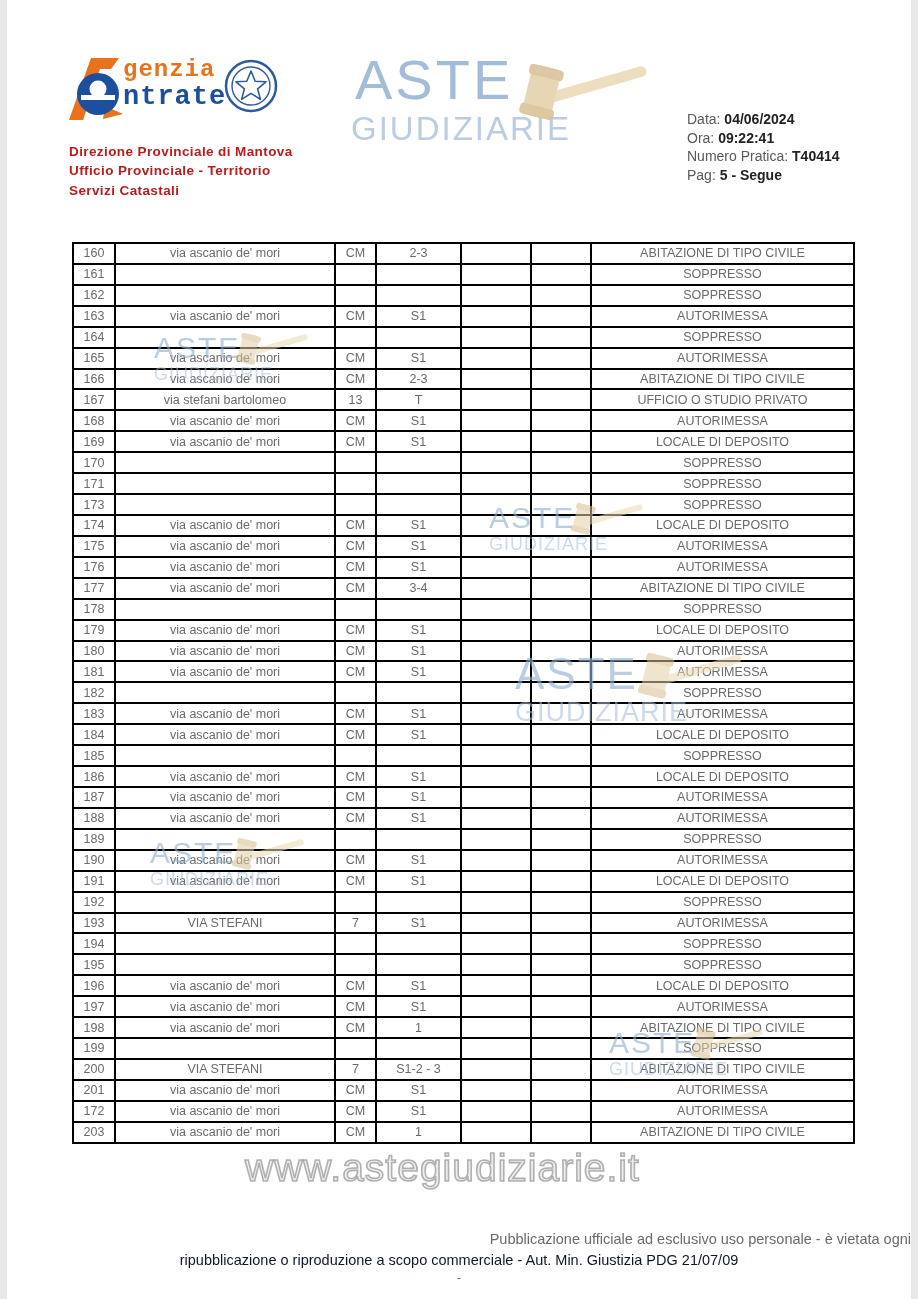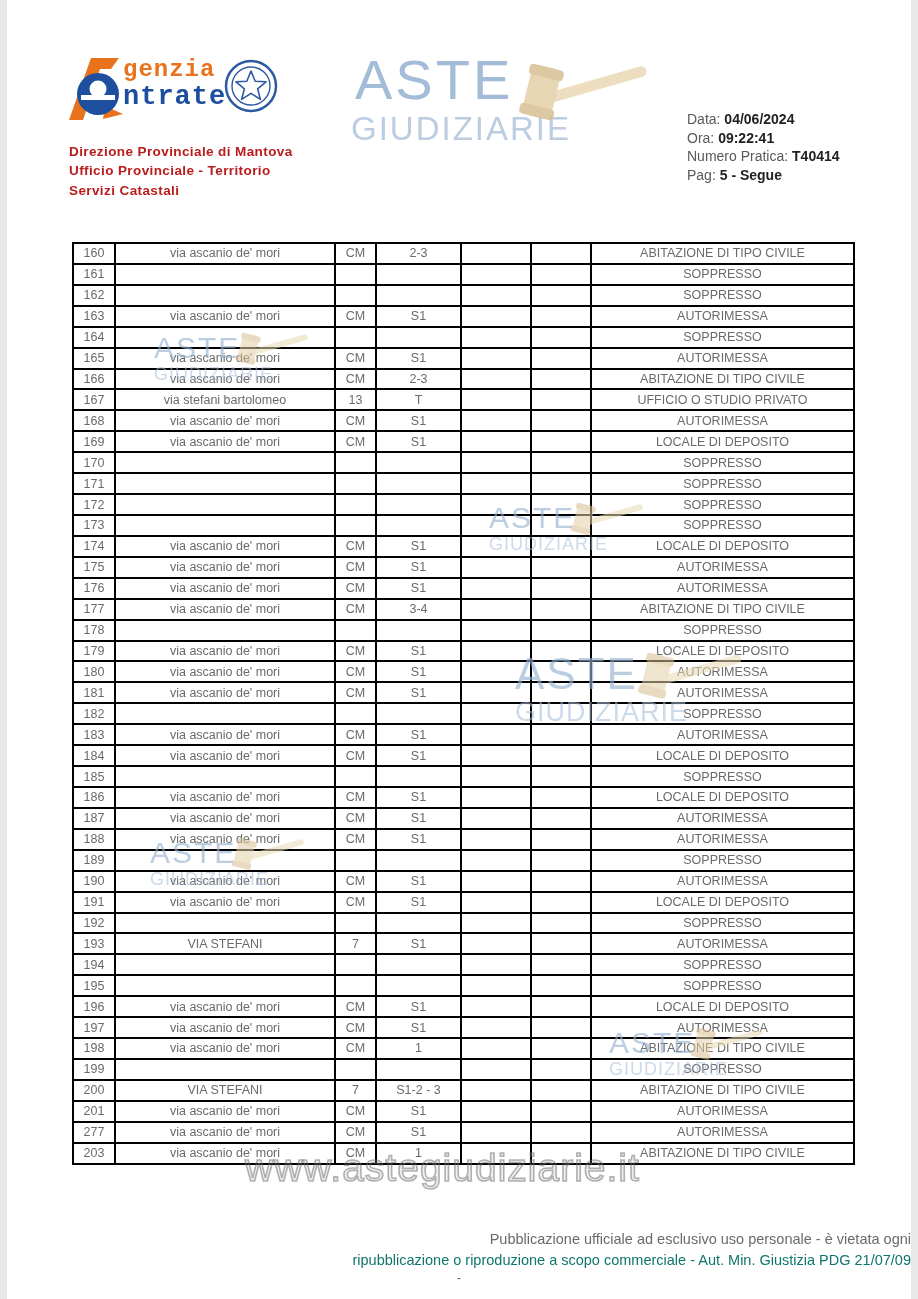--- a/index.html
+++ b/index.html
@@ -52,21 +52,21 @@
 
   .wm-www {
     position:absolute; left:238px; top:1146px; pointer-events:none;
     font-size:39px; font-weight:normal; letter-spacing:1px; white-space:nowrap;
     color:rgba(140,140,140,0.14);
     -webkit-text-stroke:1.6px rgba(105,105,105,0.5);
   }
 
   
   .footer1 { position:absolute; left:0; top:1231px; width:100%; text-align:right; font-size:14.5px; color:#6a6a6a; }
-  .footer2 { position:absolute; left:0; top:1252px; width:100%; text-align:right; font-size:14.5px; color:#0f766e; }
+  .footer2 { position:absolute; left:0; top:1252px; width:100%; text-align:center; font-size:14.5px; color:#0f172a; }
   .footer-dash { position:absolute; left:0; top:1270px; width:100%; text-align:center; font-size:13px; color:#6a6a6a; }
 </style>
 </head>
 <body>
 
 <div class="page">
 
   <div class="ae-logo">
     <svg class="ae-mark" width="58" height="66" viewBox="0 0 58 66">
       <path d="M24,2 L52,2 L44,13 L33,13 L16,64 L2,64 Z" fill="#e8731c"></path>
@@ -225,29 +225,20 @@
         <tr>
           <td>171</td>
           <td></td>
           <td></td>
           <td></td>
           <td></td>
           <td></td>
           <td>SOPPRESSO</td>
         </tr>
         <tr>
-          <td>172</td>
-          <td></td>
-          <td></td>
-          <td></td>
-          <td></td>
-          <td></td>
-          <td>SOPPRESSO</td>
-        </tr>
-        <tr>
           <td>173</td>
           <td></td>
           <td></td>
           <td></td>
           <td></td>
           <td></td>
           <td>SOPPRESSO</td>
         </tr>
         <tr>
           <td>174</td>
@@ -495,21 +486,21 @@
         <tr>
           <td>201</td>
           <td>via ascanio de' mori</td>
           <td>CM</td>
           <td>S1</td>
           <td></td>
           <td></td>
           <td>AUTORIMESSA</td>
         </tr>
         <tr>
-          <td>277</td>
+          <td>172</td>
           <td>via ascanio de' mori</td>
           <td>CM</td>
           <td>S1</td>
           <td></td>
           <td></td>
           <td>AUTORIMESSA</td>
         </tr>
         <tr>
           <td>203</td>
           <td>via ascanio de' mori</td>

